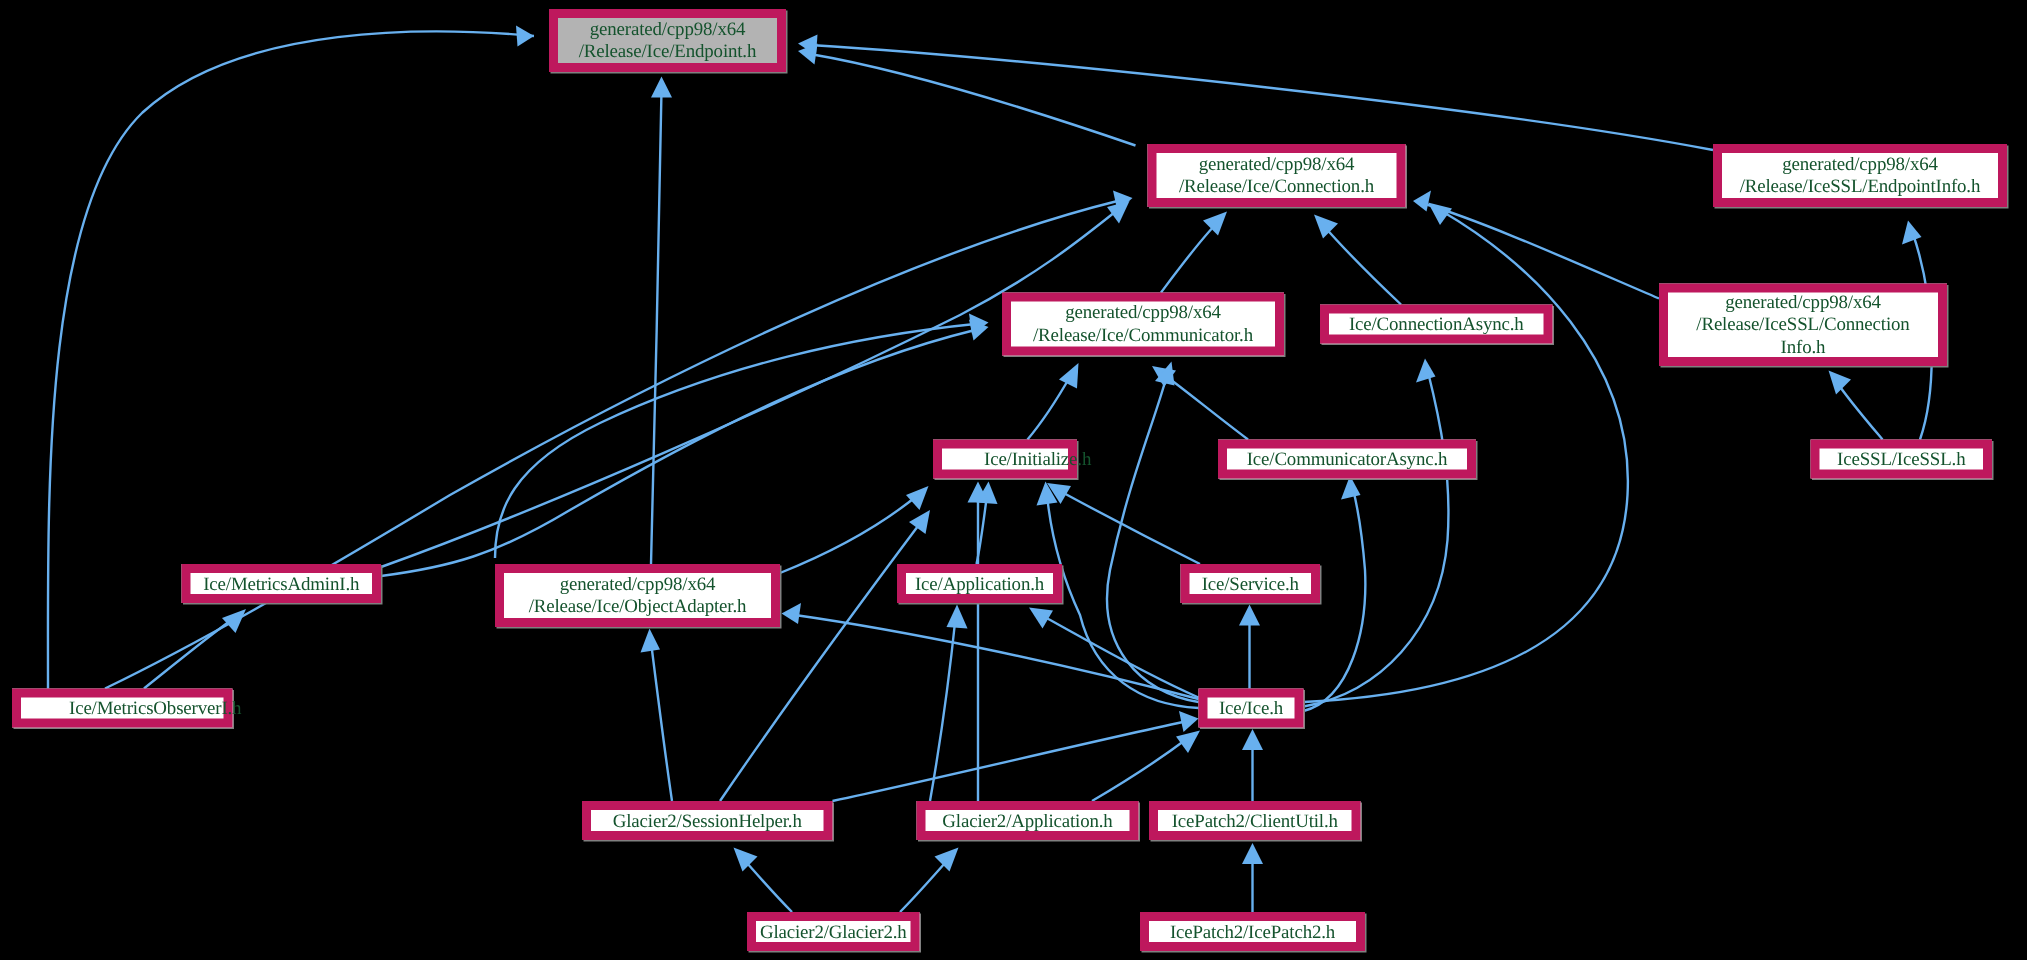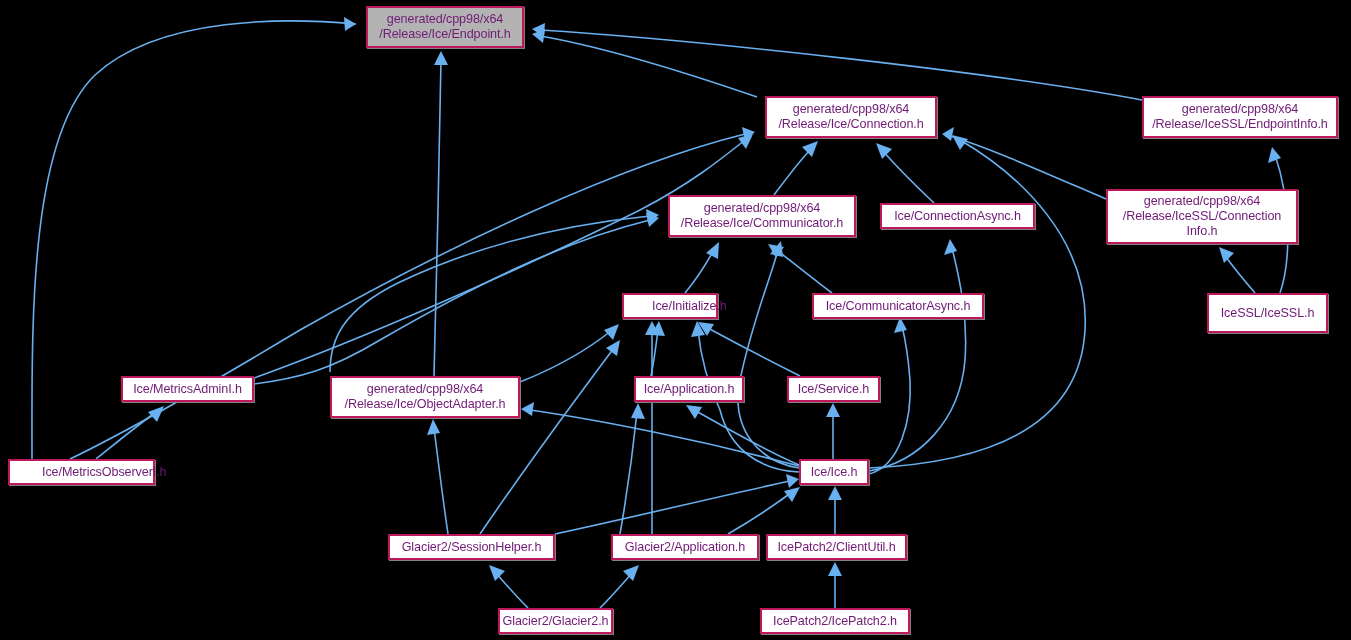--- a/index.html
+++ b/index.html
@@ -18,31 +18,32 @@
   svg#edges {
     position: absolute;
     left: 0; top: 0;
     width: 1351px;
     height: 640px;
   }
   .node {
     position: absolute;
     box-sizing: border-box;
     background: #ffffff;
-    border: 2px solid #be185d;
+    border: 6px solid #be185d;
     box-shadow: 1px 1px 0 0 #808080;
     display: flex;
     align-items: center;
     justify-content: center;
     text-align: center;
-    color: #701a75;
+    color: #14532d;
     font-size: 12.6px;
     line-height: 15px;
     letter-spacing: -0.1px;
     white-space: pre;
+    font-family: Liberation Serif, serif;
   }
   .node.root {
     background: #b3b3b3;
   }
   .node-label {
     display: block;
     width: 100%;
     white-space: pre-line;
   }
   .edge-path {
@@ -278,34 +279,34 @@
   </div>
 
   <div class="node" style="left:622px; top:293px; width:96px; height:26px;padding-left:28px;">
     <span class="node-label">Ice/Initialize.h</span>
   </div>
 
   <div class="node" style="left:812px; top:293px; width:172px; height:26px;justify-content:center;">
     <span class="node-label">Ice/CommunicatorAsync.h</span>
   </div>
 
-  <div class="node" style="left:1207px; top:293px; width:121px; height:40px;">
+  <div class="node" style="left:1207px; top:293px; width:121px; height:26px;">
     <span class="node-label">IceSSL/IceSSL.h</span>
   </div>
 
   <div class="node" style="left:121px; top:376px; width:133px; height:26px;">
     <span class="node-label">Ice/MetricsAdminI.h</span>
   </div>
 
   <div class="node" style="left:330px; top:376px; width:190px; height:42px;">
     <span class="node-label">generated/cpp98/x64
 /Release/Ice/ObjectAdapter.h</span>
   </div>
 
-  <div class="node" style="left:598px; top:376px; width:110px; height:26px;margin-left:36px;">
+  <div class="node" style="left:598px; top:376px; width:110px; height:26px;">
     <span class="node-label">Ice/Application.h</span>
   </div>
 
   <div class="node" style="left:787px; top:376px; width:93px; height:26px;">
     <span class="node-label">Ice/Service.h</span>
   </div>
 
   <div class="node" style="left:8px; top:459px; width:147px; height:26px;padding-left:32px;">
     <span class="node-label">Ice/MetricsObserverI.h</span>
   </div>

